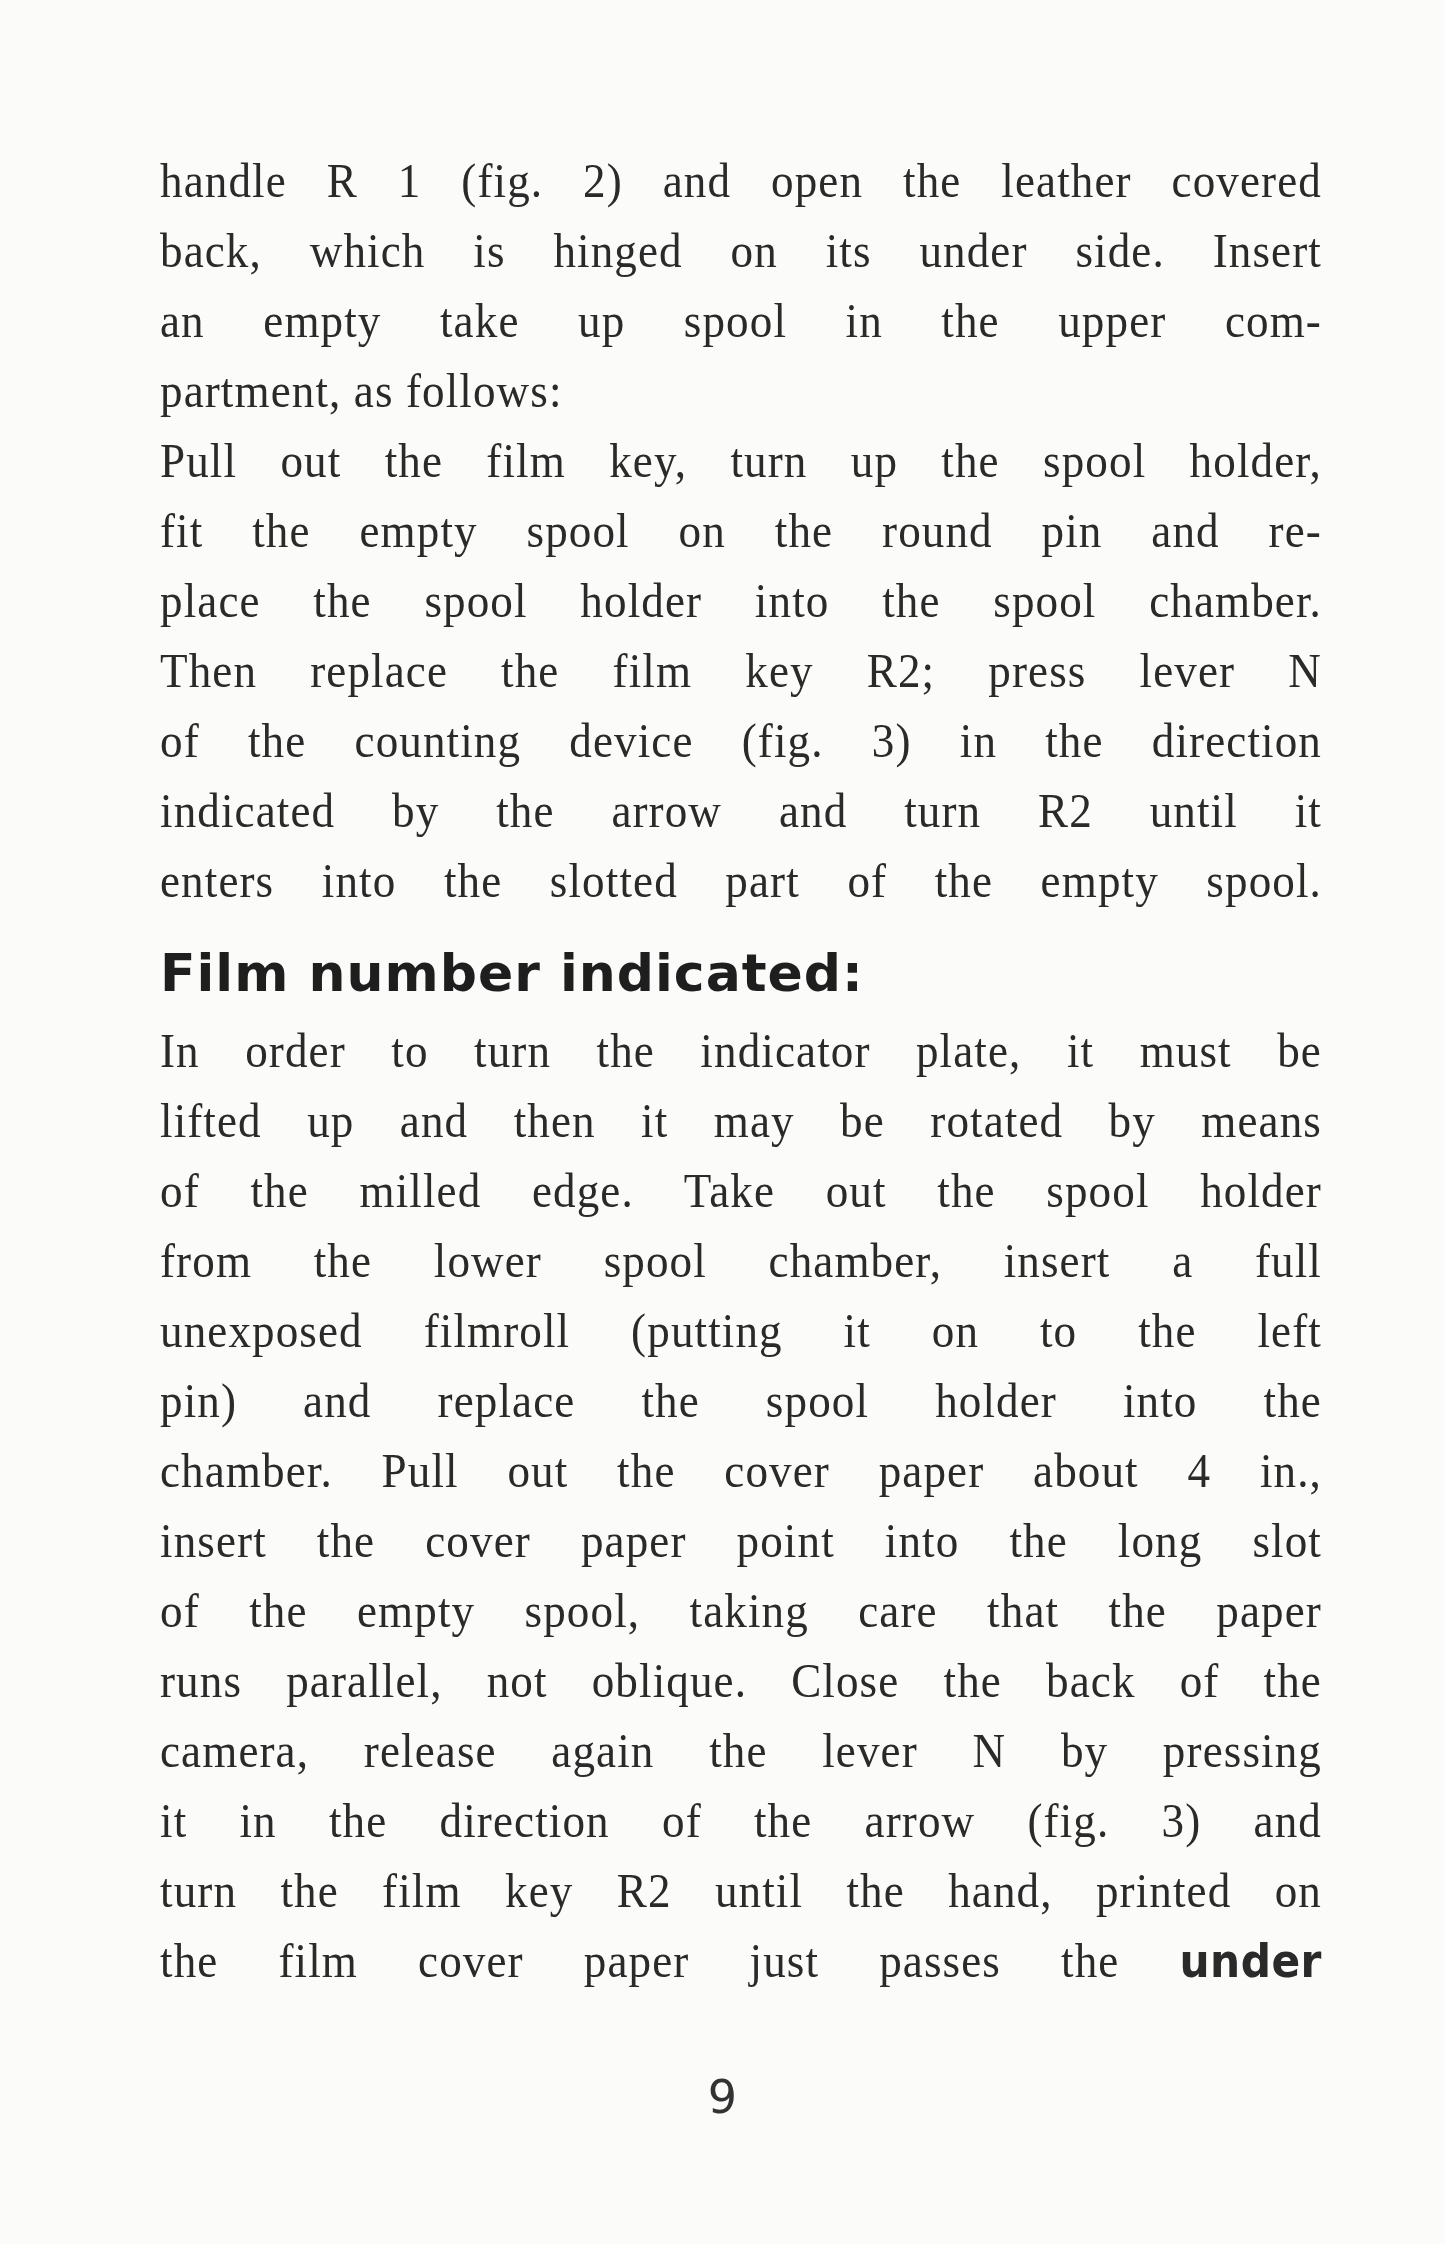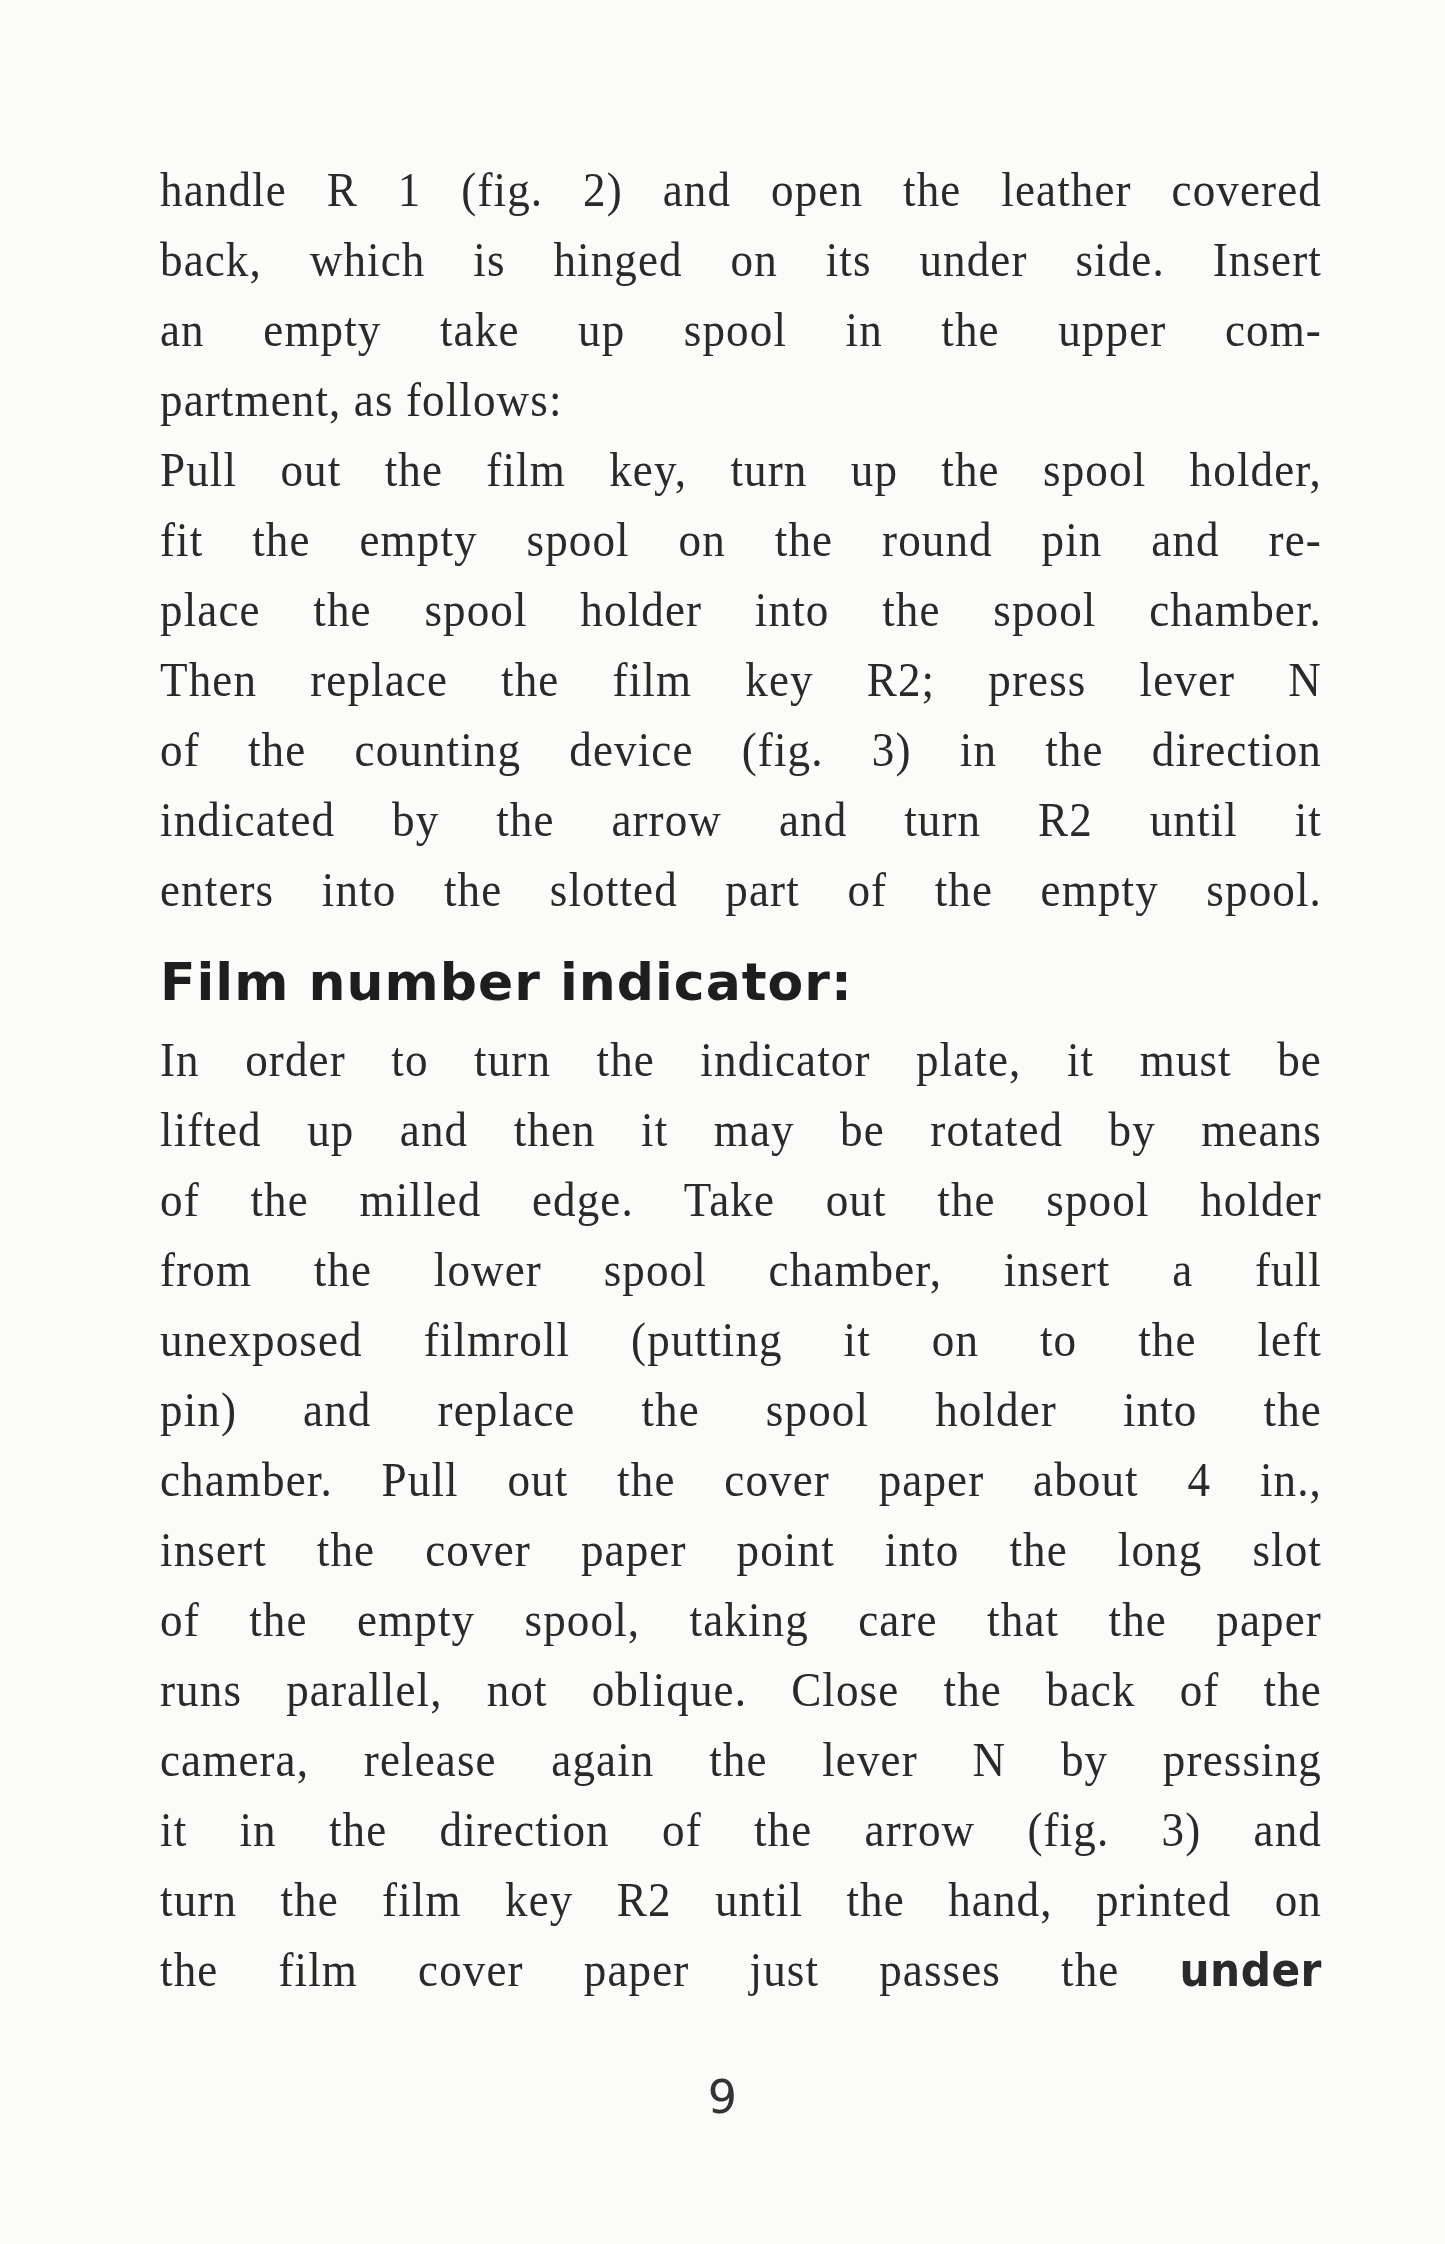--- a/index.html
+++ b/index.html
@@ -1,20 +1,20 @@
 <!DOCTYPE html>
 <html><head>
 <meta charset="utf-8">
 <style>
   html, body { margin:0; padding:0; }
   body {
     width:1445px; height:2244px; background:#fbfbfa; position:relative; overflow:hidden;
     color:#2a2a2a;
   }
-  .page { position:absolute; left:160px; top:155px; width:1162px; }
+  .page { position:absolute; left:160px; top:146px; width:1162px; }
   .line {
     font-family:"Liberation Serif", "DejaVu Serif", serif;
     font-size:49px; line-height:70px; height:70px;
     text-align:justify; text-align-last:justify;
     white-space:nowrap; letter-spacing:1.2px;
     transform:scaleX(0.92); transform-origin:left center; width:1263px;
   }
   .line.last { text-align-last:left; }
   .heading {
     font-family:"DejaVu Sans", "Liberation Sans", sans-serif; font-weight:bold;
@@ -39,21 +39,21 @@
   </div>
   <div>
     <div class="line">Pull out the film key, turn up the spool holder,</div>
     <div class="line">fit the empty spool on the round pin and re-</div>
     <div class="line">place the spool holder into the spool chamber.</div>
     <div class="line">Then replace the film key R2; press lever N</div>
     <div class="line">of the counting device (fig. 3) in the direction</div>
     <div class="line">indicated by the arrow and turn R2 until it</div>
     <div class="line">enters into the slotted part of the empty spool.</div>
   </div>
-  <div class="heading">Film number indicator:</div>
+  <div class="heading">Film number indicated:</div>
   <div>
     <div class="line">In order to turn the indicator plate, it must be</div>
     <div class="line">lifted up and then it may be rotated by means</div>
     <div class="line">of the milled edge. Take out the spool holder</div>
     <div class="line">from the lower spool chamber, insert a full</div>
     <div class="line">unexposed filmroll (putting it on to the left</div>
     <div class="line">pin) and replace the spool holder into the</div>
     <div class="line">chamber. Pull out the cover paper about 4 in.,</div>
     <div class="line">insert the cover paper point into the long slot</div>
     <div class="line">of the empty spool, taking care that the paper</div>

